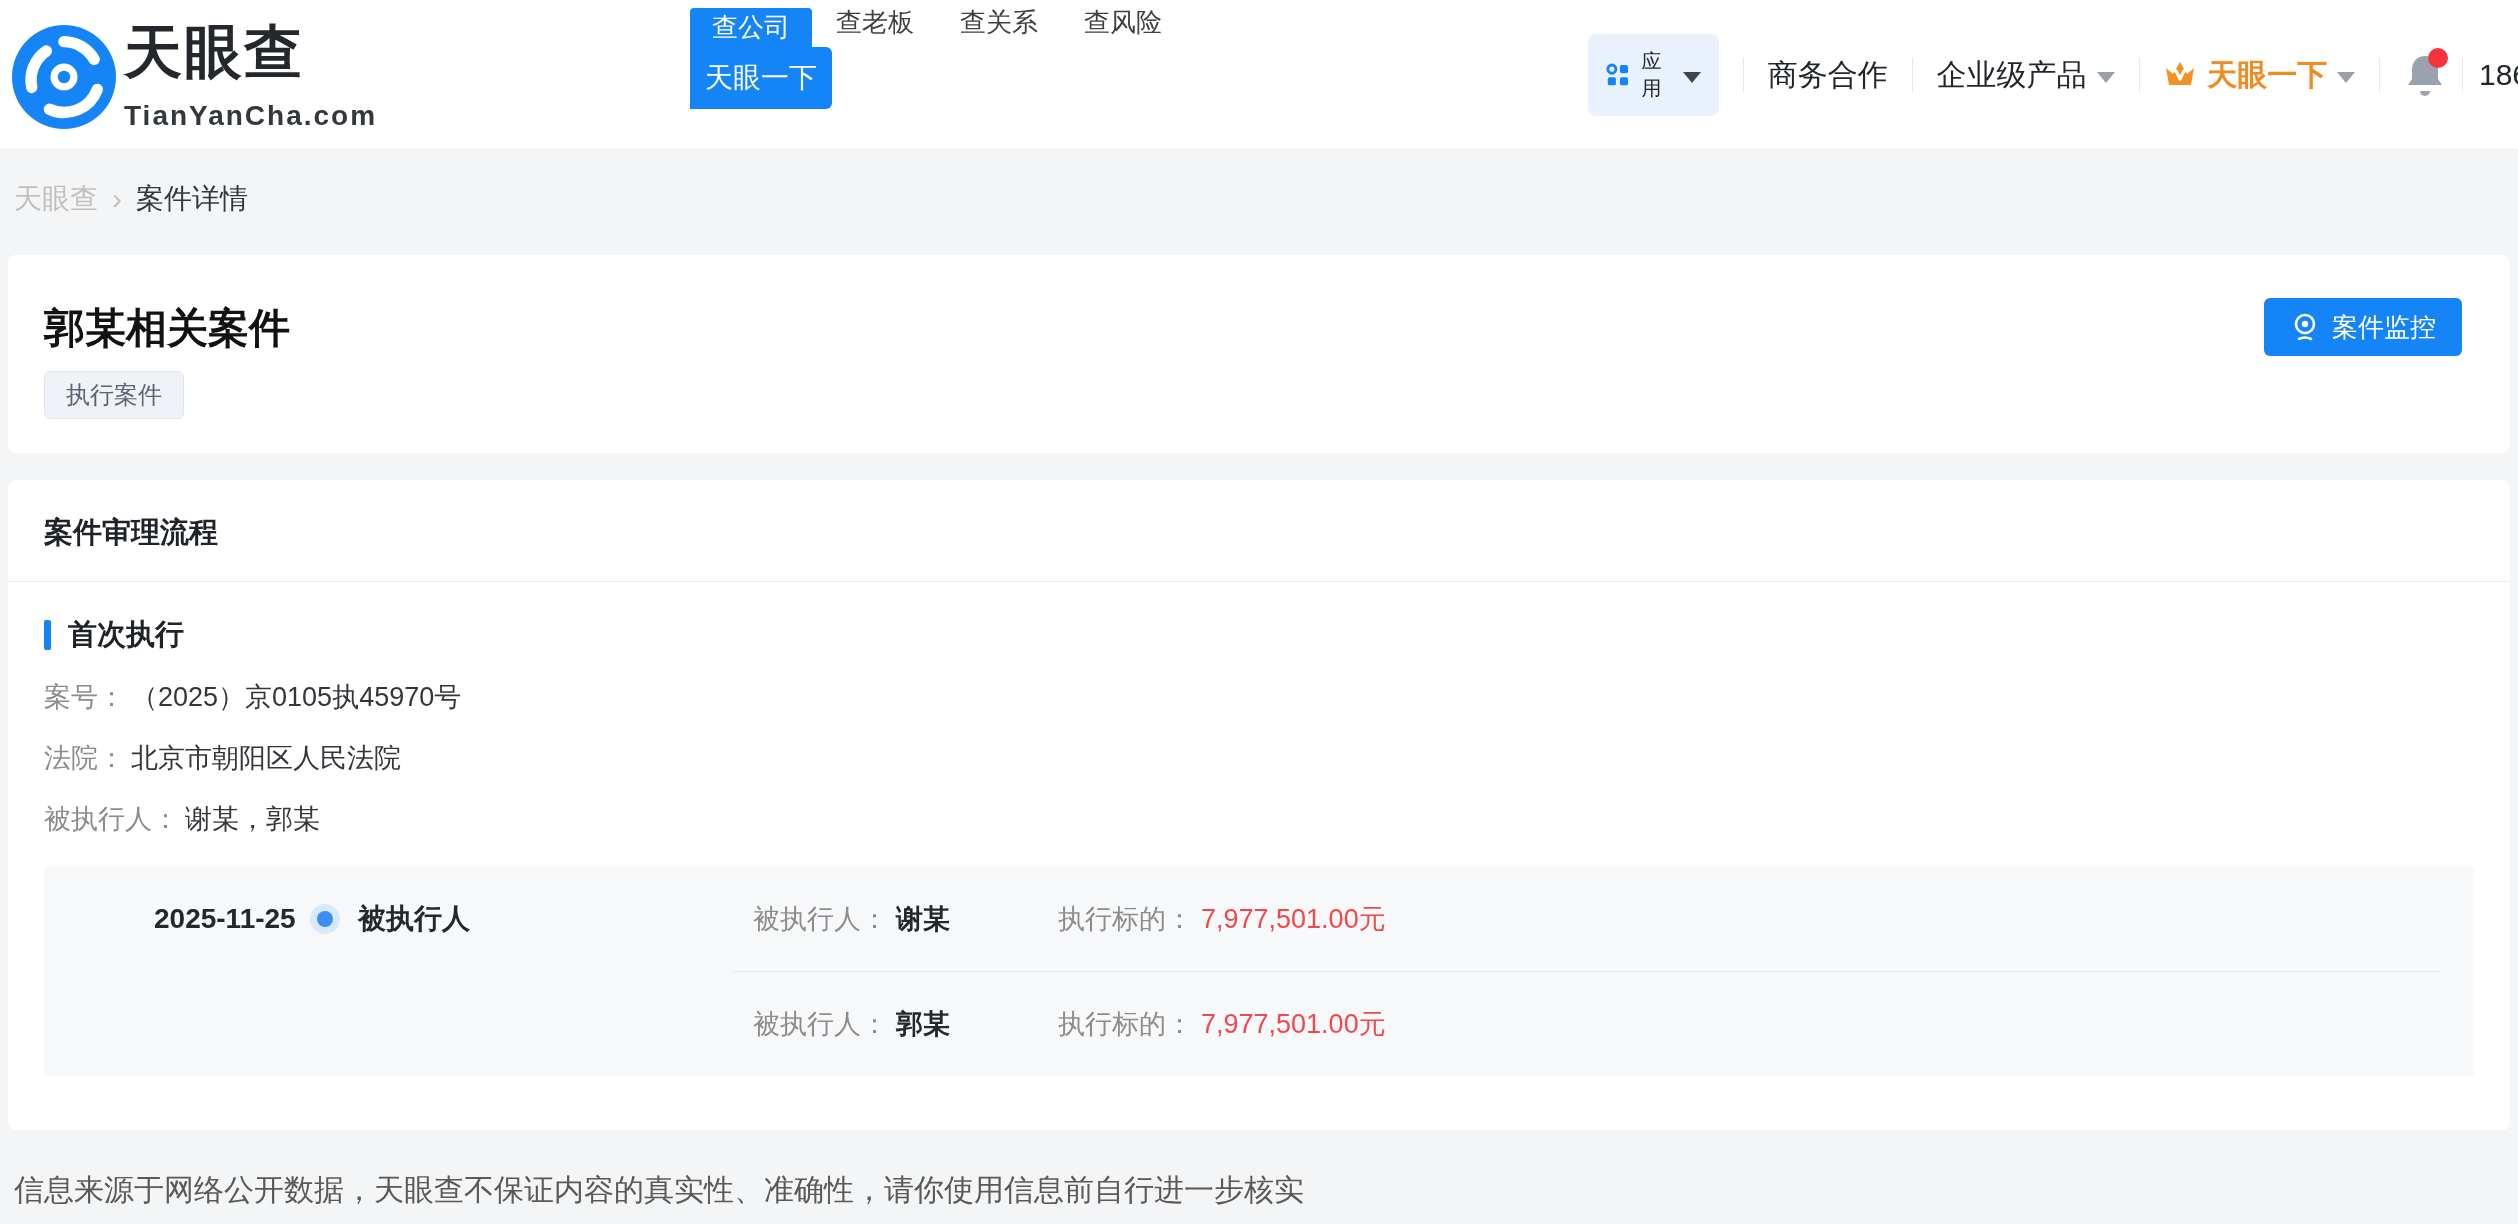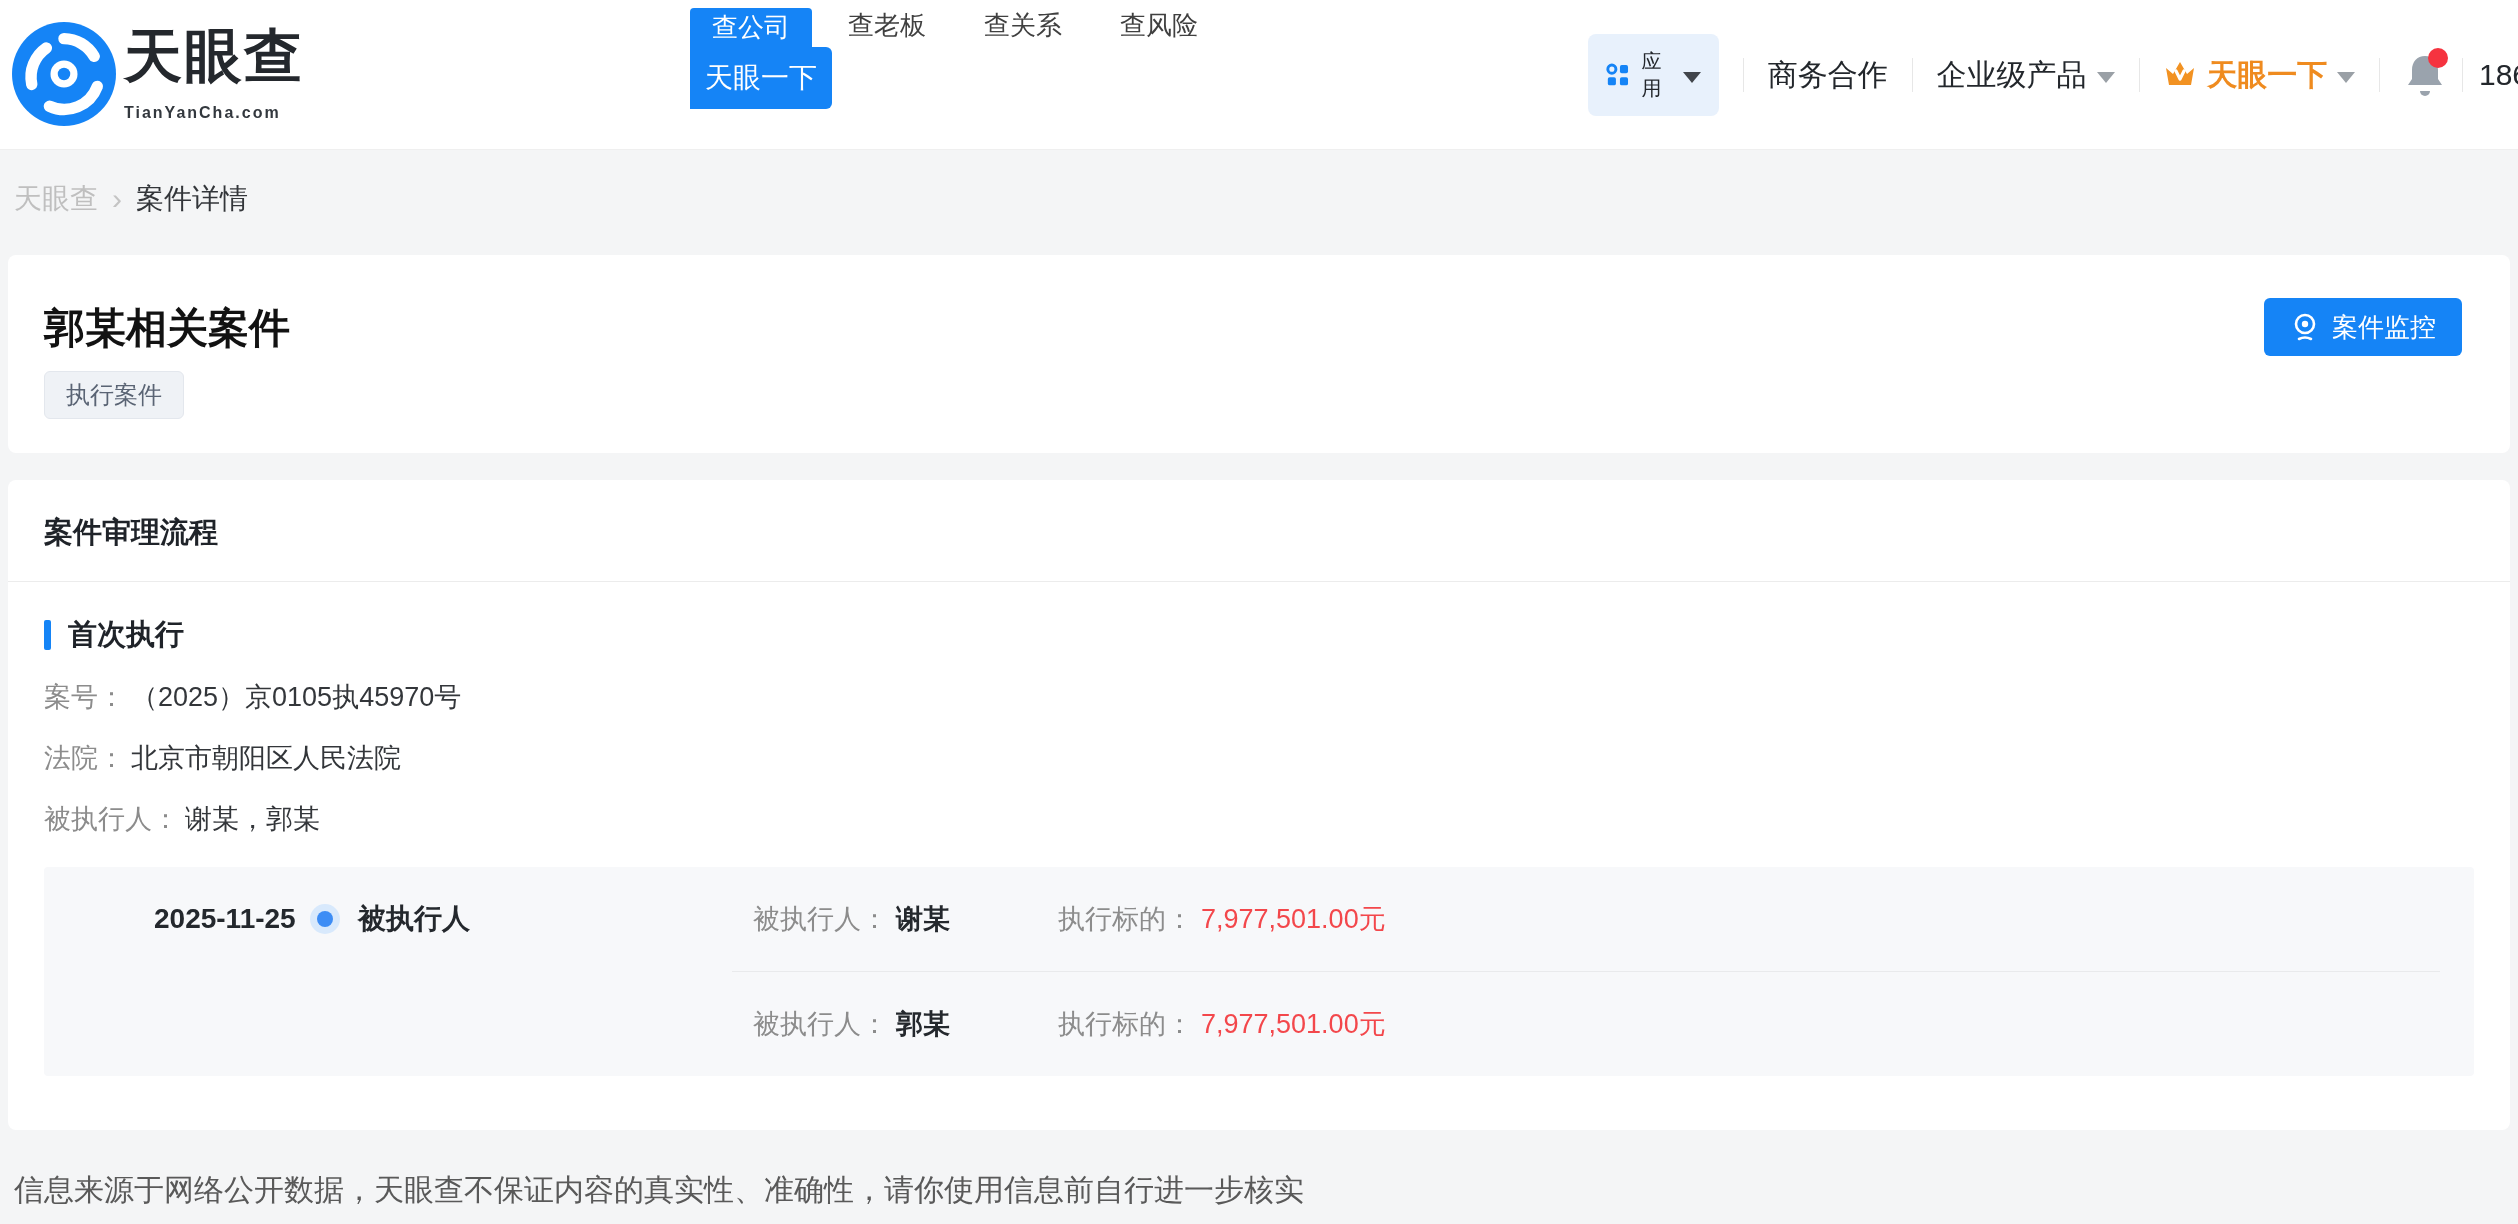--- a/index.html
+++ b/index.html
@@ -13,30 +13,30 @@
   }
   
   .header {
     position:relative; width:100%; height:150px; background:#fff;
     border-bottom:1px solid #efefef;
   }
   .logo { position:absolute; left:12px; top:22px; display:flex; align-items:center; cursor:pointer; }
   .logo-mark { width:104px; height:104px; }
   .logo-text { margin-left:8px; display:flex; flex-direction:column; }
   .logo-brand { font-size:58px; font-weight:bold; color:#24282d; letter-spacing:2px; line-height:60px; }
-  .logo-domain { font-size:16px; font-weight:bold; color:#33383e; letter-spacing:2px; margin-top:18px; }
+  .logo-domain { font-size:28px; font-weight:bold; color:#33383e; letter-spacing:2px; margin-top:18px; }
   .promo {
     position:absolute; left:277px; top:22px; width:388px; height:78px;
     background:#d9252d; border-radius:10px; color:#fff;
     display:flex; flex-direction:column; justify-content:center; padding:0 14px;
   }
   .promo-line1 { font-size:27px; letter-spacing:7px; white-space:nowrap; }
   .promo-line2 { font-size:25px; letter-spacing:1.5px; margin-top:6px; white-space:nowrap; }
   .search-module { position:absolute; left:690px; top:8px; width:802px; }
-  .search-tabs { display:flex; height:39px; align-items:flex-start;gap:12px; }
+  .search-tabs { display:flex; height:39px; align-items:flex-end; }
   .search-tab {
     font-size:26px; color:#404040; padding:0 0 7px 0; margin-right:46px; cursor:pointer;
   }
   .search-tab.active {
     background:#1584f6; color:#fff; height:39px; line-height:39px; padding:0 22px;
     margin-right:24px; border-radius:4px 4px 0 0; display:flex; align-items:center;
   }
   .search-bar { display:flex; height:62px; }
   .search-input {
     flex:1; border:2px solid #1584f6; border-right:none; background:#fff;

